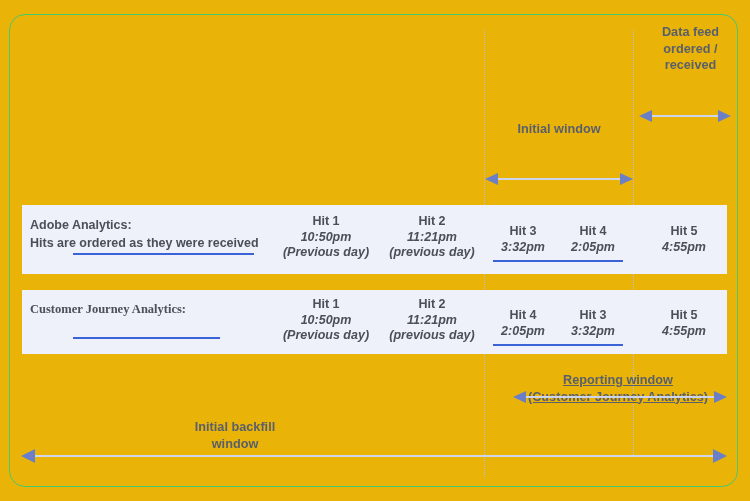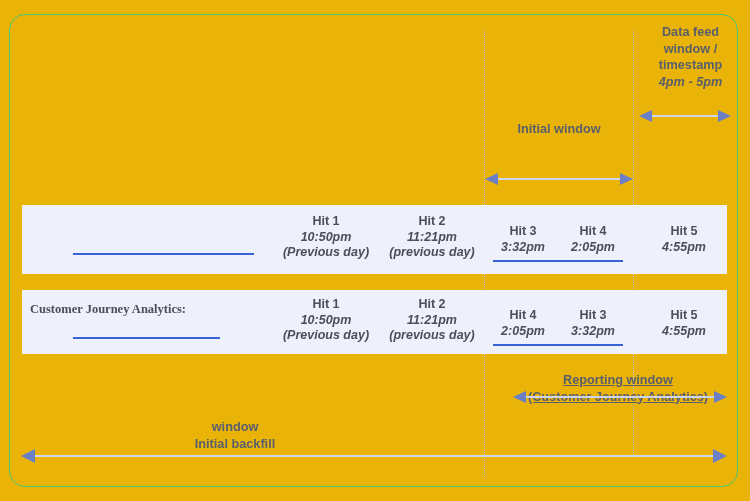--- a/index.html
+++ b/index.html
@@ -89,23 +89,22 @@
 
 <div id="canvas">
 
   <div class="frame"></div>
 
   <div class="vline" style="left:484px; top:30px; height:447px;"></div>
   <div class="vline" style="left:633px; top:30px; height:425px;"></div>
 
   <div class="anno" style="left:638px; top:24px; width:105px;">
     <div>Data feed</div>
-    <div>window /</div>
-    <div>timestamp</div>
-    <div class="ital">4pm - 5pm</div>
+    <div>ordered /</div>
+    <div>received</div>
   </div>
   <div class="arrow" style="left:639px; top:109px; width:92px;">
     <svg width="92" height="14" viewBox="0 0 92 14">
       <line x1="10" y1="7" x2="82" y2="7" stroke="#ccd4ee" stroke-width="2"></line>
       <polygon points="0,7 13,1 13,13" fill="#6b7fc7"></polygon>
       <polygon points="92,7 79,1 79,13" fill="#6b7fc7"></polygon>
     </svg>
   </div>
 
   <div class="anno" style="left:484px; top:121px; width:150px;">
@@ -114,20 +113,24 @@
   <div class="arrow" style="left:485px; top:172px; width:148px;">
     <svg width="148" height="14" viewBox="0 0 148 14">
       <line x1="10" y1="7" x2="138" y2="7" stroke="#ccd4ee" stroke-width="2"></line>
       <polygon points="0,7 13,1 13,13" fill="#6b7fc7"></polygon>
       <polygon points="148,7 135,1 135,13" fill="#6b7fc7"></polygon>
     </svg>
   </div>
 
   <div class="band" style="left:22px; top:205px; width:705px; height:69px;"></div>
 
+  <div class="rowlabel" style="left:30px; top:216px; width:250px;">
+    <div>Adobe Analytics:</div>
+    <div>Hits are ordered as they were received</div>
+  </div>
   <div class="uline" style="left:73px; top:253px; width:181px;"></div>
 
   <div class="celltxt" style="left:281px; top:214px; width:90px;">
     <div class="cell-title">Hit 1</div>
     <div class="cell-sub">10:50pm</div>
     <div class="cell-sub">(Previous day)</div>
   </div>
 
   <div class="celltxt" style="left:387px; top:214px; width:90px;">
     <div class="cell-title">Hit 2</div>
@@ -194,22 +197,22 @@
   </div>
   <div class="arrow" style="left:513px; top:390px; width:214px;">
     <svg width="214" height="14" viewBox="0 0 214 14">
       <line x1="10" y1="7" x2="204" y2="7" stroke="#ccd4ee" stroke-width="2"></line>
       <polygon points="0,7 13,1 13,13" fill="#6b7fc7"></polygon>
       <polygon points="214,7 201,1 201,13" fill="#6b7fc7"></polygon>
     </svg>
   </div>
 
   <div class="anno" style="left:155px; top:419px; width:160px;">
+    <div>Initial backfill</div>
     <div>window</div>
-    <div>Initial backfill</div>
   </div>
   <div class="arrow" style="left:21px; top:449px; width:706px;">
     <svg width="706" height="14" viewBox="0 0 706 14">
       <line x1="10" y1="7" x2="696" y2="7" stroke="#ccd4ee" stroke-width="2"></line>
       <polygon points="0,7 14,0 14,14" fill="#6b7fc7"></polygon>
       <polygon points="706,7 692,0 692,14" fill="#6b7fc7"></polygon>
     </svg>
   </div>
 
 </div>

